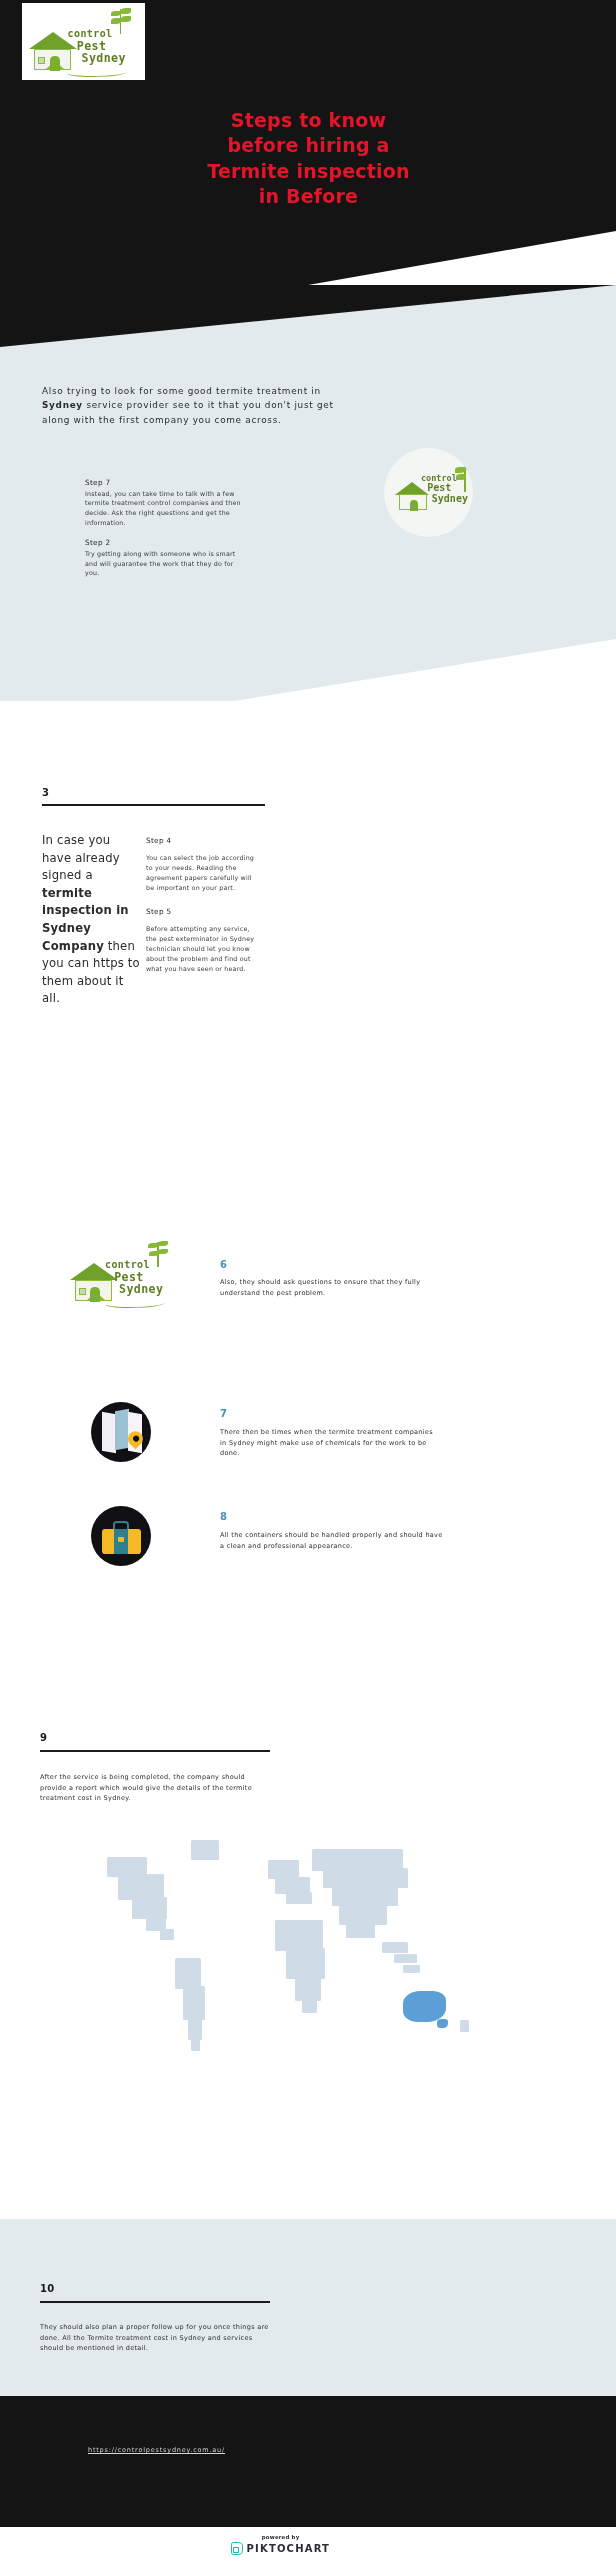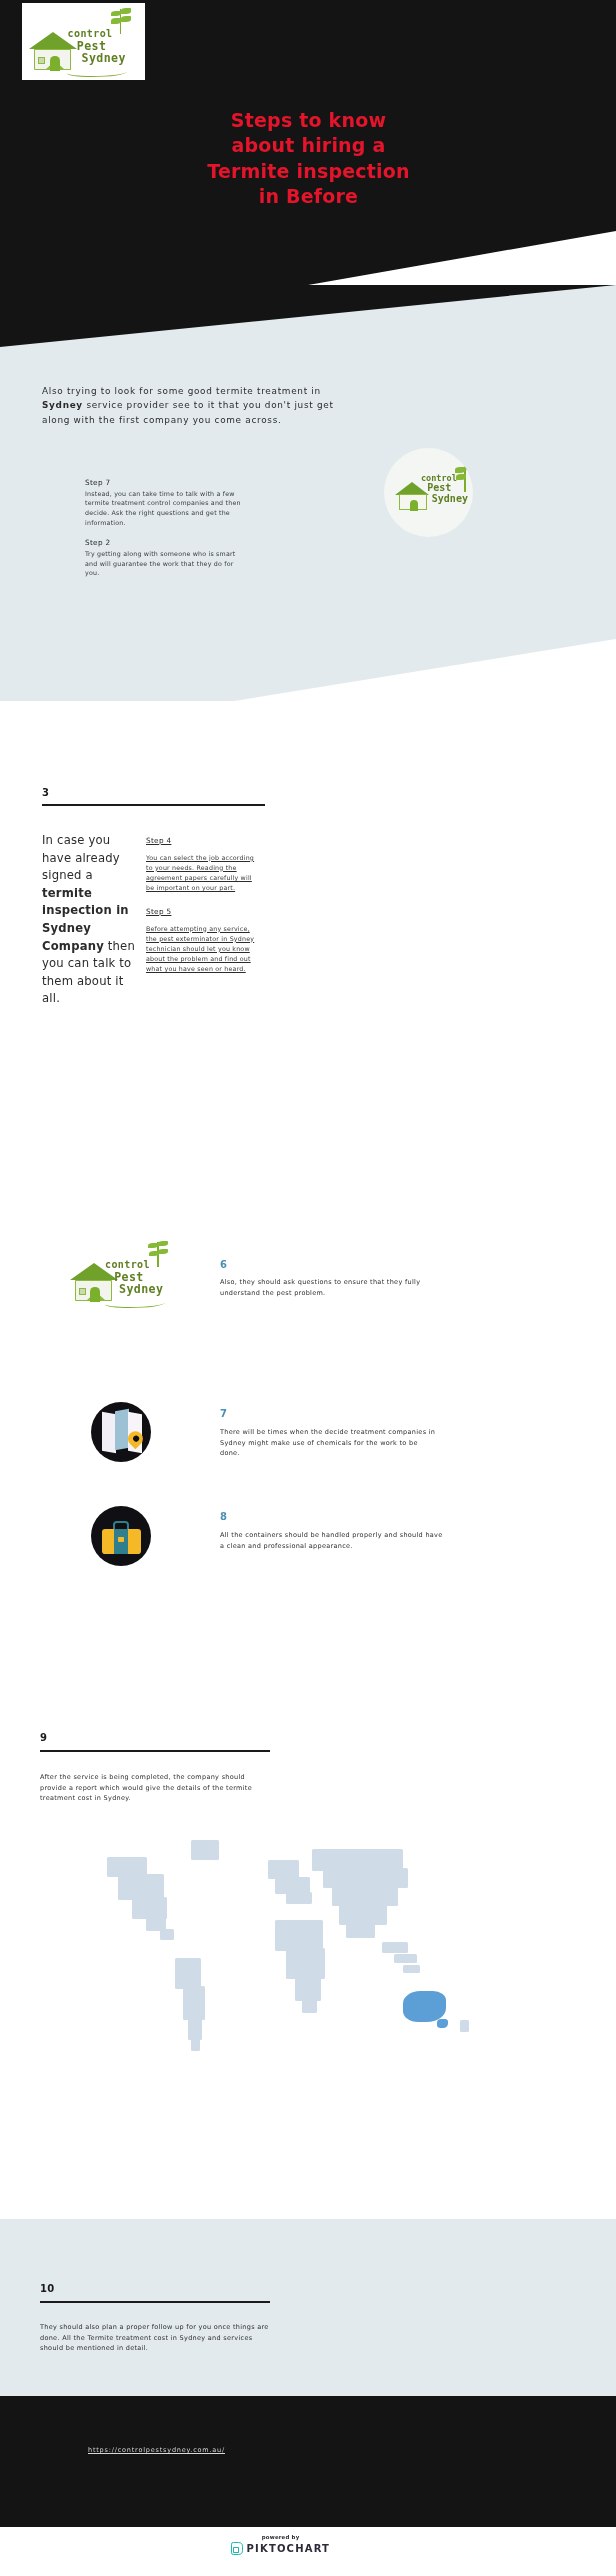--- a/index.html
+++ b/index.html
@@ -402,21 +402,21 @@
         <div class="lt1">control</div>
         <div class="lt2">Pest</div>
         <div class="lt3">Sydney</div>
       </div>
       <div class="logo-swirl"></div>
     </div>
   </div>
 
   <div class="hero-title">
     <div>Steps to know</div>
-    <div>about hiring a</div>
+    <div>before hiring a</div>
     <div>Termite inspection</div>
     <div>in Before</div>
   </div>
 
   <div class="intro-band"></div>
   <div class="intro-diag-top"></div>
   <div class="intro-diag-bottom"></div>
 
   <div class="intro-text">
     <span>Also trying to look for some good termite treatment in </span><b>Sydney</b><span> service provider see to it that you don't just get along with the first company you come across.</span>
@@ -446,24 +446,24 @@
       <div class="leaf" style="left:0px;top:2.3px;"></div>
       <div class="leaf" style="left:8.5px;top:0px;"></div>
       <div class="leaf" style="left:0.8px;top:9.2px;"></div>
     </div>
   </div>
 
   <div class="num-head" style="left:42px; top:787px;">3</div>
   <div class="rule" style="left:42px; top:804px; width:223px;"></div>
 
   <div class="lead-text" style="left:42px; top:832px; width:100px;">
-    <span>In case you have already signed a </span><b>termite inspection in Sydney Company</b><span> then you can talk to them about it all.</span>
-  </div>
-
-  <div class="col-right" style="left:146px; top:836px;text-decoration:underline;">
+    <span>In case you have already signed a </span><b>termite inspection in Sydney Company</b><span> then you can https to them about it all.</span>
+  </div>
+
+  <div class="col-right" style="left:146px; top:836px;">
     <div class="cr-label">Step 4</div>
     <div class="cr-body">You can select the job according to your needs. Reading the agreement papers carefully will be important on your part.</div>
     <div class="cr-label">Step 5</div>
     <div class="cr-body">Before attempting any service, the pest exterminator in Sydney technician should let you know about the problem and find out what you have seen or heard.</div>
   </div>
 
   <div class="logo6">
     <div class="logo-inner" style="position:relative;width:100%;height:100%;">
       <div class="logo-house" style="left:1.5px;top:23px;">
         <div class="roof"></div>
@@ -491,21 +491,21 @@
   <div class="item-num" style="left:220px; top:1259px;">6</div>
   <div class="item-body" style="left:220px; top:1277px; width:220px;">Also, they should ask questions to ensure that they fully understand the pest problem.</div>
 
   <div class="icon-circle" style="left:91px; top:1402px;">
     <div class="map-fold mf1"></div>
     <div class="map-fold mf2"></div>
     <div class="map-fold mf3"></div>
     <div class="pin"></div>
   </div>
   <div class="item-num" style="left:220px; top:1408px;">7</div>
-  <div class="item-body" style="left:220px; top:1427px; width:216px;">There will be times when the decide treatment companies in Sydney might make use of chemicals for the work to be done.</div>
+  <div class="item-body" style="left:220px; top:1427px; width:216px;">There then be times when the termite treatment companies in Sydney might make use of chemicals for the work to be done.</div>
 
   <div class="icon-circle" style="left:91px; top:1506px;">
     <div class="case-handle"></div>
     <div class="case-body"></div>
     <div class="case-strip"></div>
     <div class="case-clip"></div>
   </div>
   <div class="item-num" style="left:220px; top:1511px;">8</div>
   <div class="item-body" style="left:220px; top:1530px; width:223px;">All the containers should be handled properly and should have a clean and professional appearance.</div>
 

